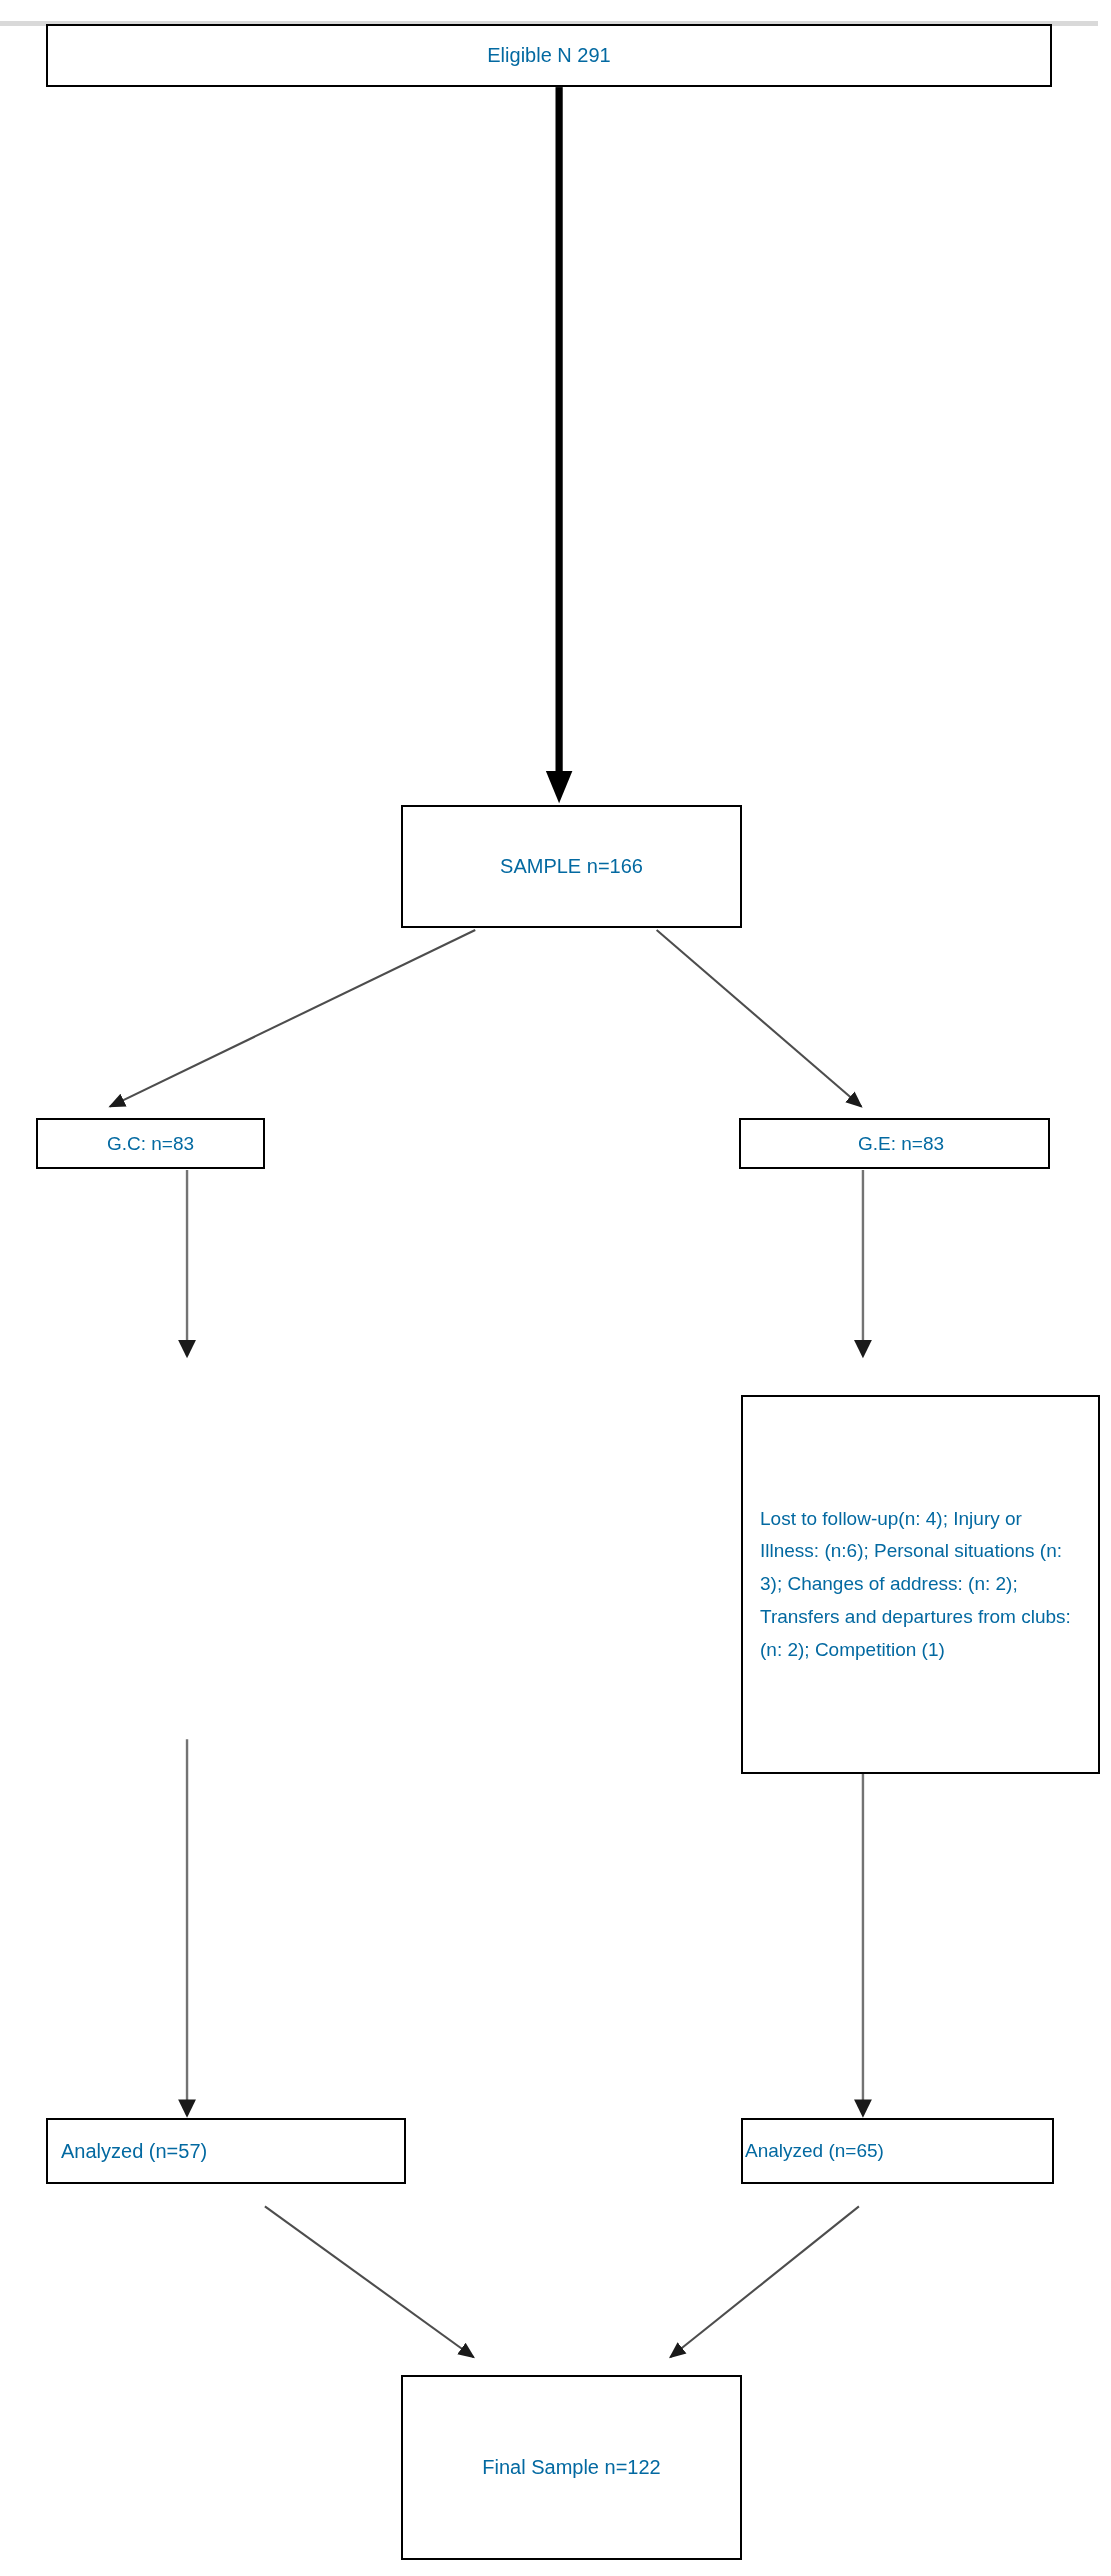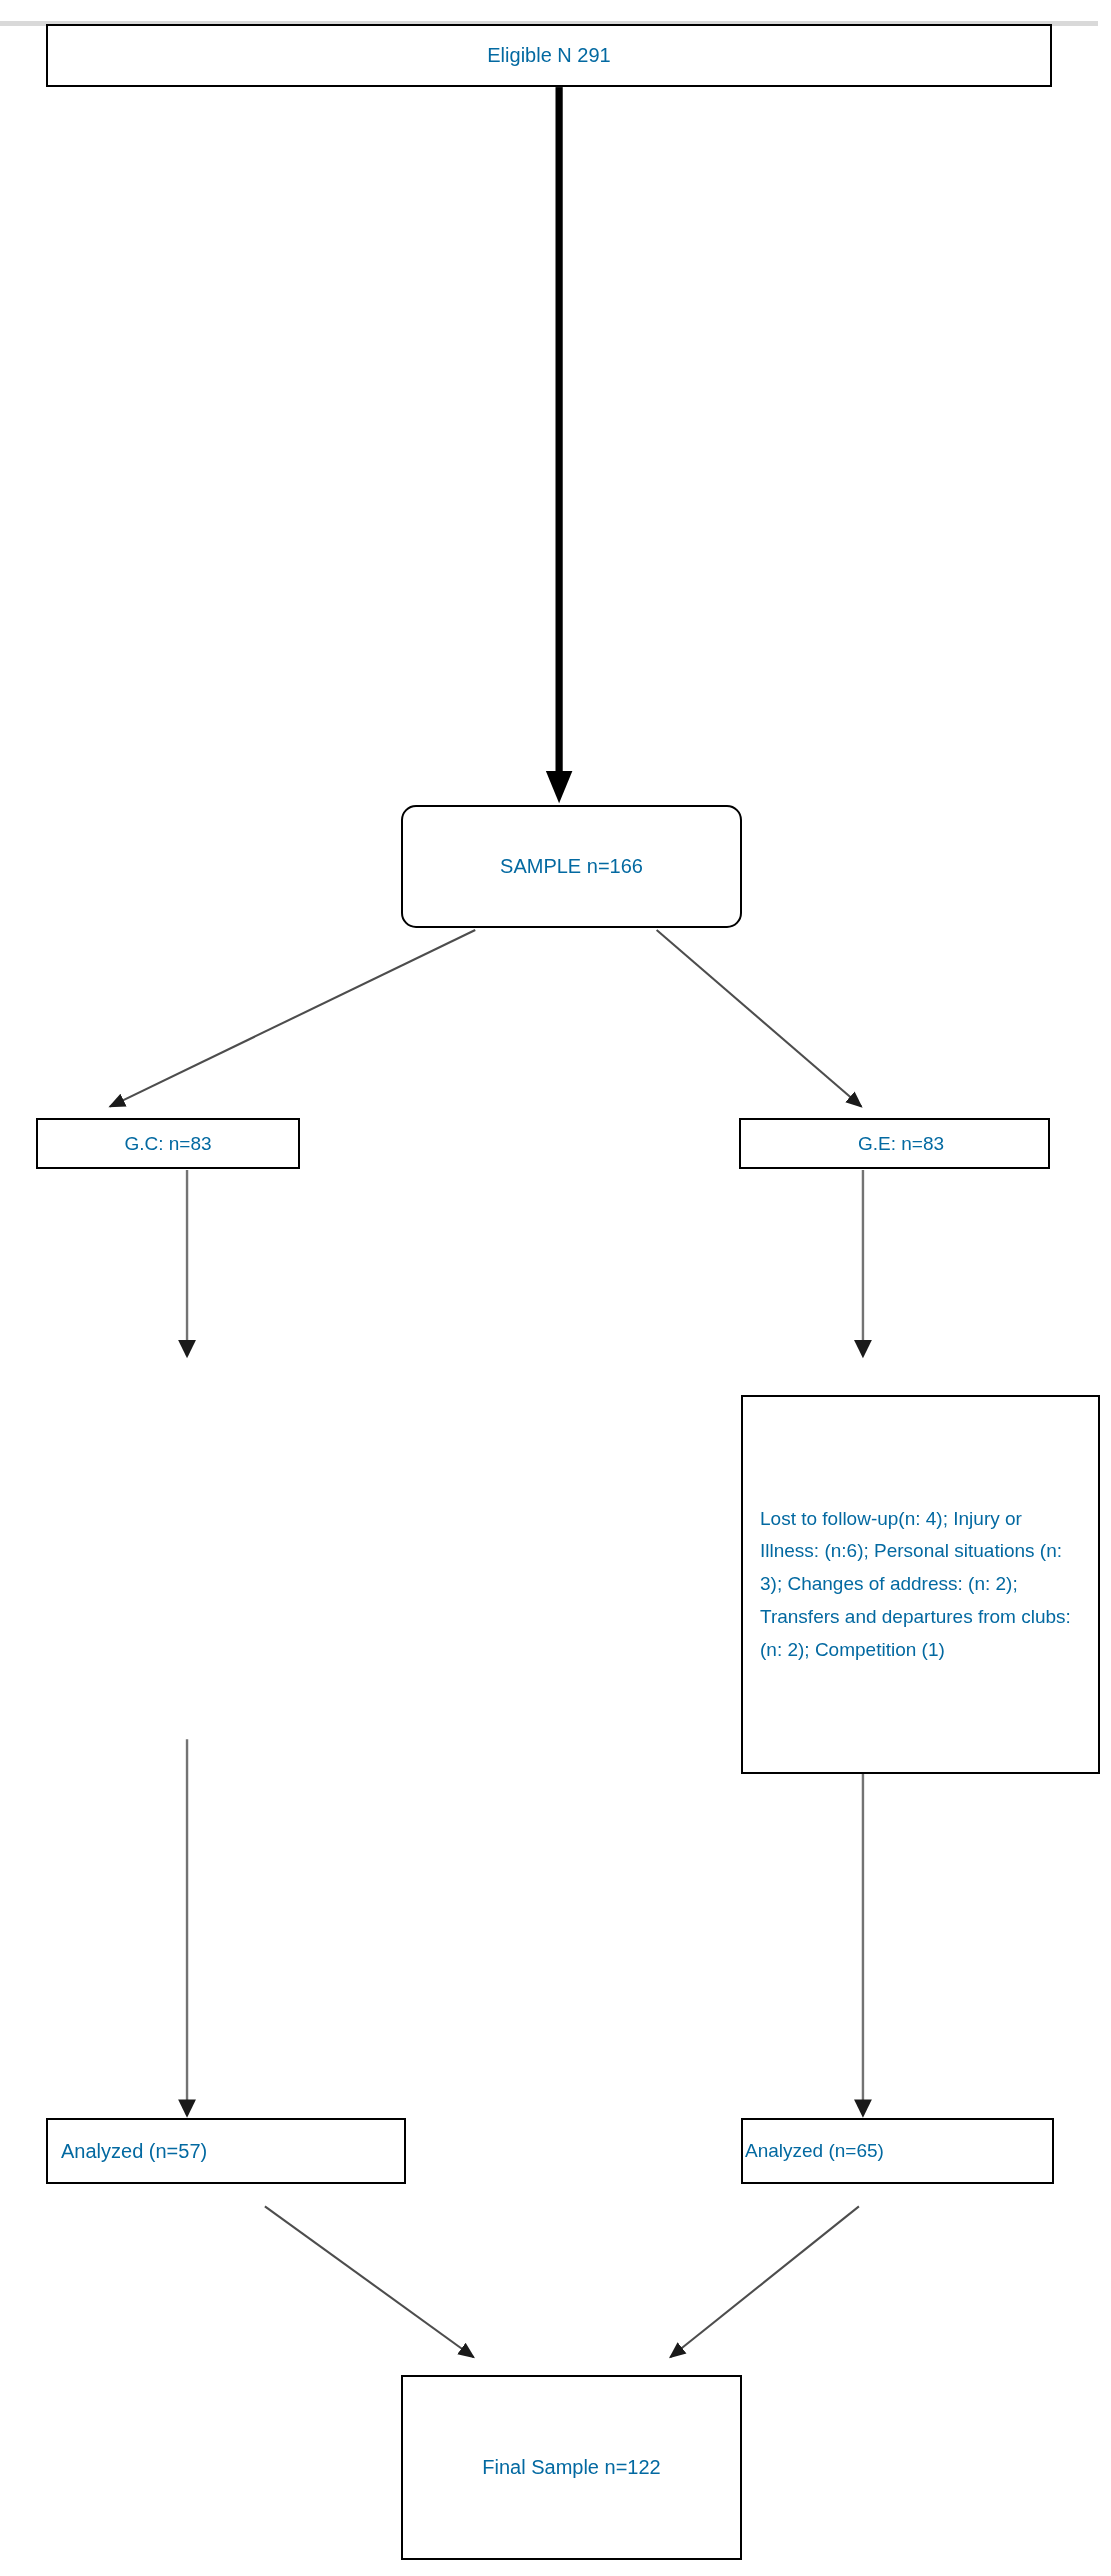--- a/index.html
+++ b/index.html
@@ -58,22 +58,22 @@
   .node.para {
     align-items: center;
     justify-content: flex-start;
   }
   .node.para .node-label {
     text-align: left;
     line-height: 1.72;
   }
 
   #node-eligible      { left: 46px;  top: 24px;   width: 1006px; height: 63px;  font-size: 20px; }
-  #node-sample        { left: 401px; top: 805px; width: 341px;  height: 123px; font-size: 20px; border-radius: 15px; }
-  #node-gc            { left: 36px;  top: 1118px; width: 264px;  height: 51px;  font-size: 19px; }
+  #node-sample        { left: 401px; top: 805px; width: 341px;  height: 123px; font-size: 20px; }
+  #node-gc            { left: 36px;  top: 1118px; width: 229px;  height: 51px;  font-size: 19px; }
   #node-ge            { left: 739px; top: 1118px; width: 311px;  height: 51px;  font-size: 19px; padding-left: 13px; }
   #node-gc-losses     { left: 46px;  top: 1359px; width: 360px;  height: 379px; font-size: 19px; padding: 0 13px; }
   #node-ge-losses     { left: 741px; top: 1395px; width: 359px;  height: 379px; font-size: 19px; padding: 0 17px; }
   #node-gc-analyzed   { left: 46px;  top: 2118px; width: 360px;  height: 66px;  font-size: 20px; padding-left: 13px; }
   #node-ge-analyzed   { left: 741px; top: 2118px; width: 313px;  height: 66px;  font-size: 19px; padding-left: 2px; }
   #node-final         { left: 401px; top: 2375px; width: 341px;  height: 185px; font-size: 20px; justify-content: center; }
 
   #connectors {
     position: absolute;
     left: 0;

